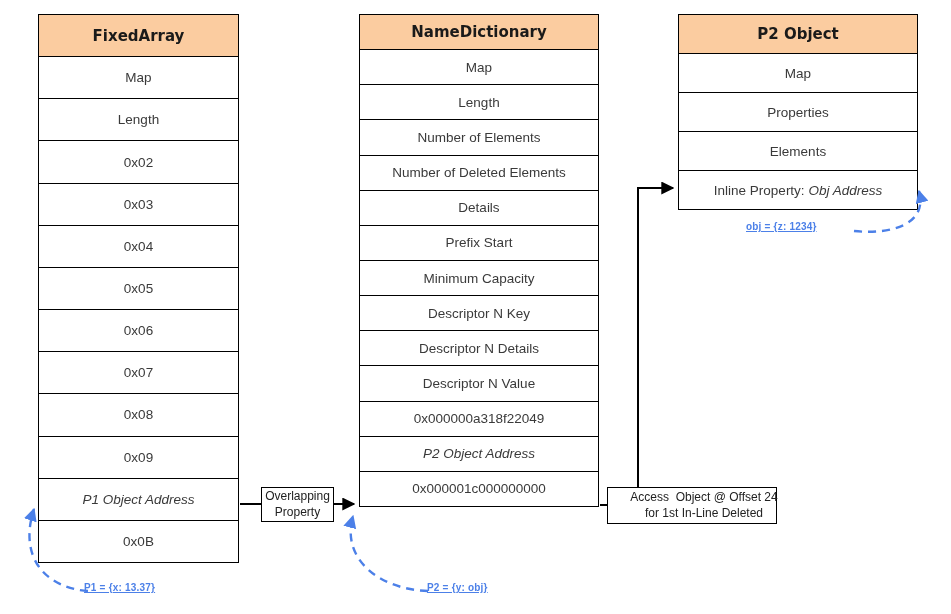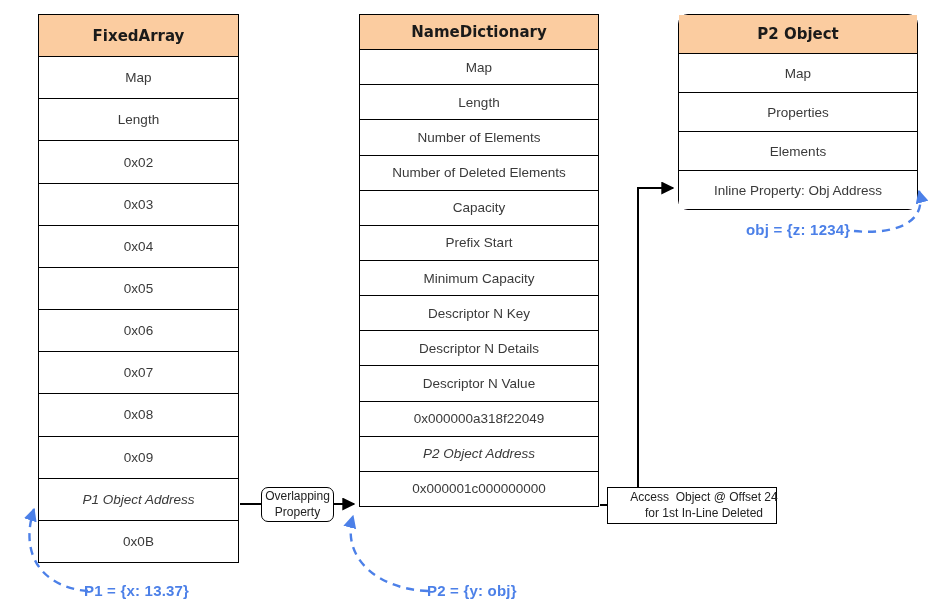--- a/index.html
+++ b/index.html
@@ -21,43 +21,43 @@
     background:var(--header-fill);border-bottom:1px solid var(--border-c);
     font-family:"DejaVu Sans", sans-serif;font-weight:bold;font-size:15px;color:#1a1a1a;
   }
   .dtable .row{
     flex:1;display:flex;align-items:center;justify-content:center;
     border-bottom:1px solid var(--border-c);
     font-size:13.5px;color:#3a3a3a;background:#fff;white-space:nowrap;
   }
   .dtable .row:last-child{border-bottom:none;}
   .dtable .row.italic{font-style:italic;}
-  .dtable .row .it{}
+  .dtable .row .it{font-style:italic;}
   #t-fixedarray{left:38px;top:14px;width:201px;height:549px;}
   #t-namedict{left:359px;top:14px;width:240px;height:493px;}
-  #t-p2object{left:678px;top:14px;width:240px;height:196px;border-radius:10px;}
+  #t-p2object{left:678px;top:14px;width:240px;height:196px;}
 
   svg.connectors{position:absolute;left:0;top:0;width:951px;height:614px;pointer-events:none;}
   svg.connectors .black{stroke:#000;stroke-width:2;fill:none;}
   svg.connectors .blue{stroke:var(--note-blue);stroke-width:2.4;fill:none;stroke-dasharray:8 6;}
   .mk-black{fill:#000;}
   .mk-blue{fill:var(--note-blue);}
 
   .conn-label{
     position:absolute;background:#fff;border:1px solid var(--border-c);
     box-sizing:border-box;display:flex;flex-direction:column;align-items:center;justify-content:center;
     font-size:12px;color:#222;text-align:center;line-height:1.3;
   }
   .conn-label span{white-space:pre;}
-  #lbl-overlap{left:261px;top:487px;width:73px;height:35px;border-radius:7px;}
+  #lbl-overlap{left:261px;top:487px;width:73px;height:35px;}
   #lbl-access{left:607px;top:487px;width:170px;height:37px;padding-left:24px;}
 
   .note{
-    position:absolute;color:var(--note-blue);font-weight:bold;font-size:15px;
-    white-space:nowrap;letter-spacing:0.2px;
+    position:absolute;color:var(--note-blue);font-weight:bold;font-size:10px;
+    white-space:nowrap;letter-spacing:0.2px;text-decoration:underline;
   }
   #note-p1{left:84px;top:582px;}
   #note-p2{left:427px;top:582px;}
   #note-obj{left:746px;top:221px;}
 </style>
 </head>
 <body>
 
 <div class="canvas">
 
@@ -76,21 +76,21 @@
     <div class="row italic">P1 Object Address</div>
     <div class="row">0x0B</div>
   </div>
 
   <div class="dtable" id="t-namedict">
     <div class="hdr">NameDictionary</div>
     <div class="row">Map</div>
     <div class="row">Length</div>
     <div class="row">Number of Elements</div>
     <div class="row">Number of Deleted Elements</div>
-    <div class="row">Capacity</div>
+    <div class="row">Details</div>
     <div class="row">Prefix Start</div>
     <div class="row">Minimum Capacity</div>
     <div class="row">Descriptor N Key</div>
     <div class="row">Descriptor N Details</div>
     <div class="row">Descriptor N Value</div>
     <div class="row">0x000000a318f22049</div>
     <div class="row italic">P2 Object Address</div>
     <div class="row">0x000001c000000000</div>
   </div>
 

